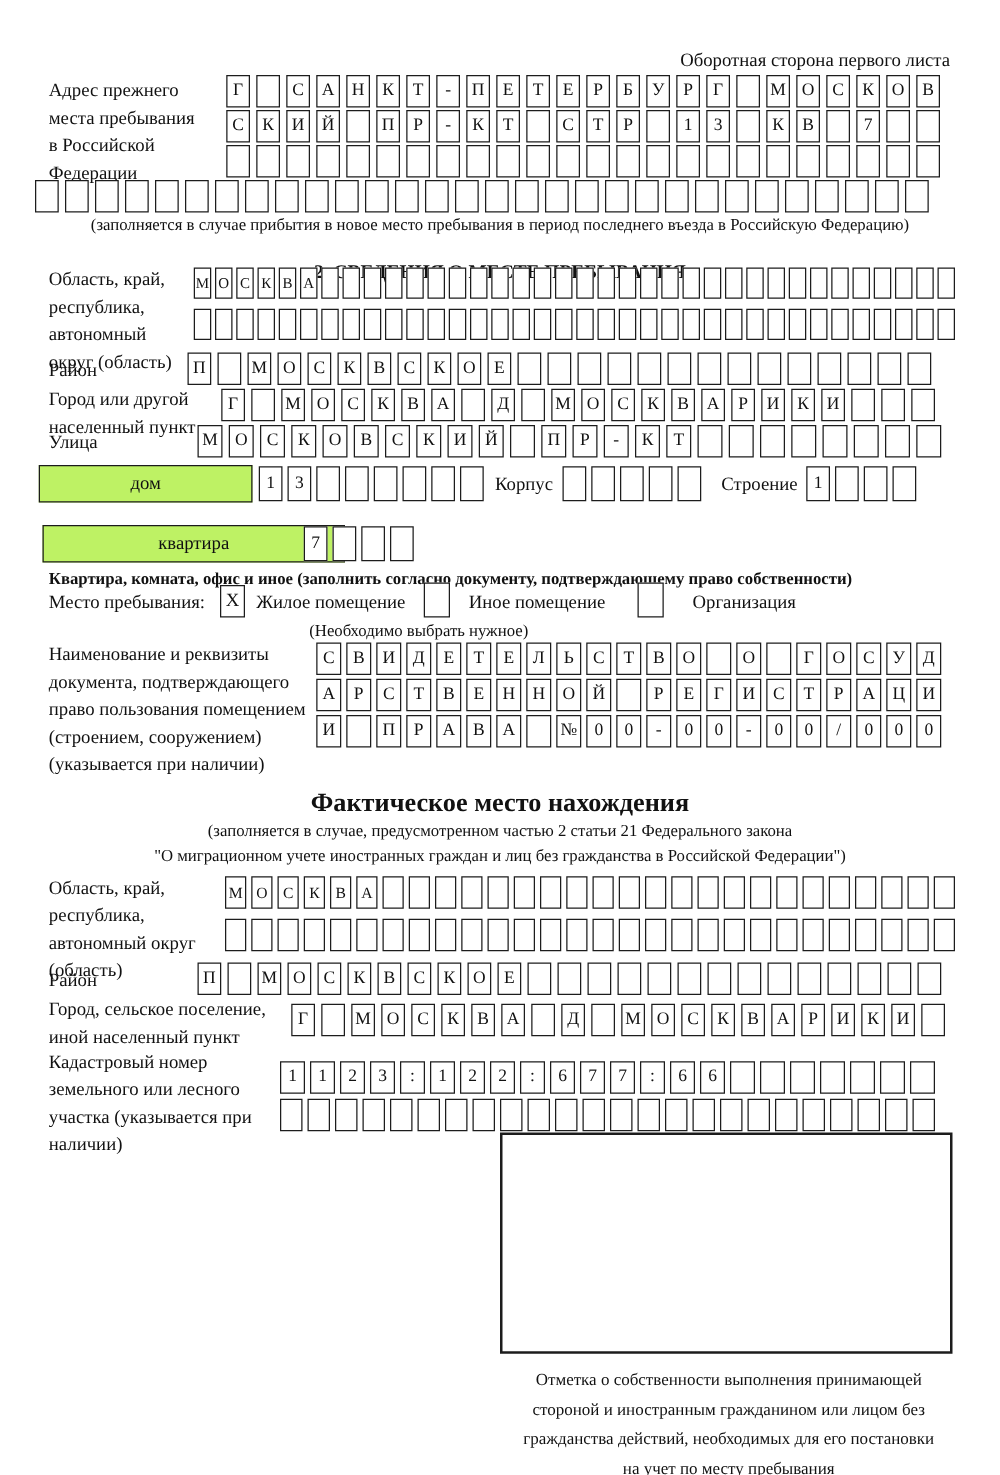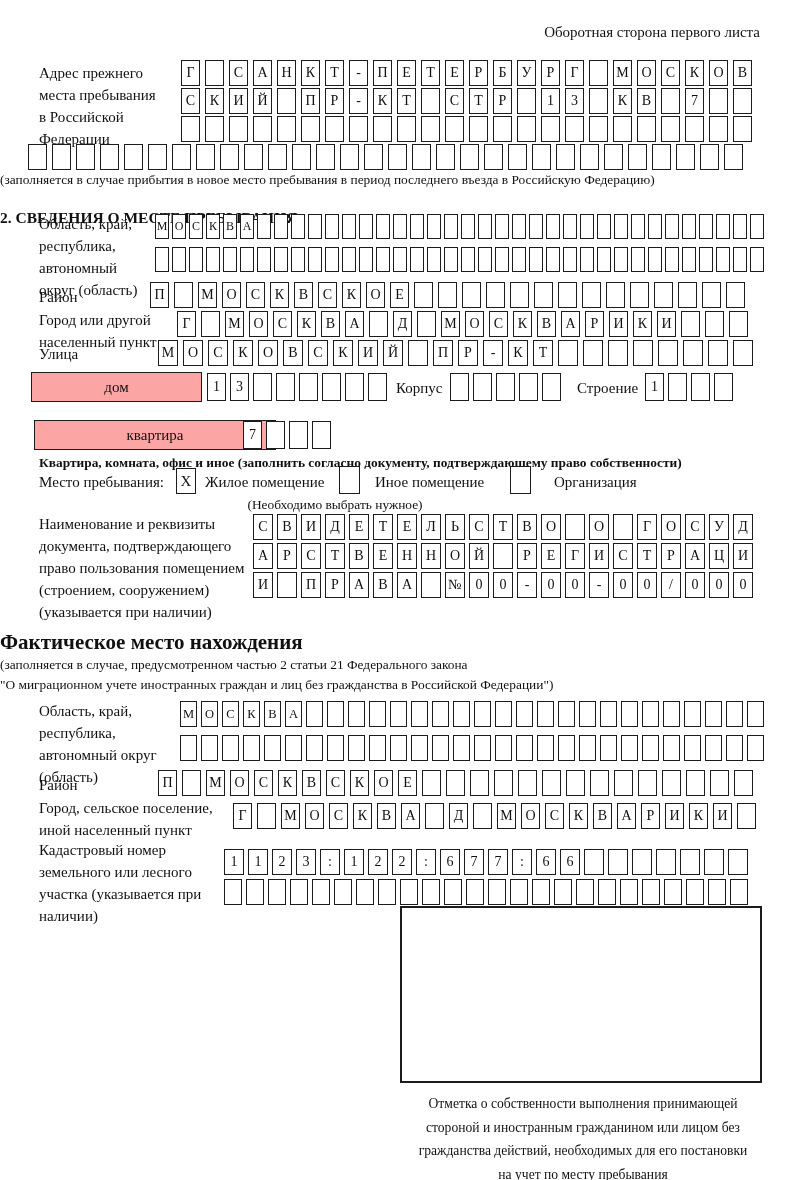--- a/index.html
+++ b/index.html
@@ -22,36 +22,36 @@
     width:var(--cw,19px);height:var(--ch,26px);
     border:1.6px solid #1c1c1c;
     box-sizing:border-box;
     display:flex;align-items:center;justify-content:center;
     font-size:var(--fs,14px);
     background:#fff;
   }
   .labelbox{
     position:absolute;border:1.6px solid #1c1c1c;box-sizing:border-box;
     display:flex;align-items:center;justify-content:center;
-    font-size:15px;background:#fca5a5;
+    font-size:15px;background:#bef264;
   }
   .chk{
     position:absolute;border:1.6px solid #1c1c1c;box-sizing:border-box;
     display:flex;align-items:center;justify-content:center;
     font-size:15px;background:#fff;
   }
   .stampbox{position:absolute;border:2px solid #1c1c1c;box-sizing:border-box;background:#fff;}
-  .fullcenter{left:0;width:800px;text-align:left;}
+  .fullcenter{left:0;width:800px;text-align:center;}
 </style>
 </head>
 <body>
 
 <div class="sheet">
 
-  <div class="abs lbl" style="top:21px;right:40px;text-align:right;">Оборотная сторона первого листа</div>
+  <div class="abs lbl" style="top:38px;right:40px;text-align:right;">Оборотная сторона первого листа</div>
 
   <div class="abs lbl" style="left:39px;top:62px;width:118px;">Адрес прежнего места пребывания в Российской Федерации</div>
   <div class="crow" style="left:181px;top:60px;--cw:19px;--g:5px;">
       <div class="cell">Г</div>
       <div class="cell"></div>
       <div class="cell">С</div>
       <div class="cell">А</div>
       <div class="cell">Н</div>
       <div class="cell">К</div>
       <div class="cell">Т</div>

